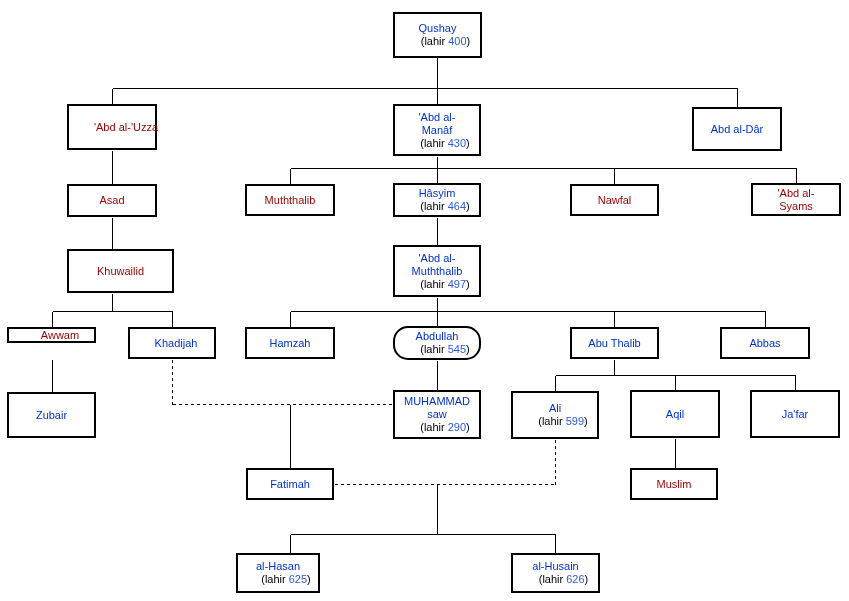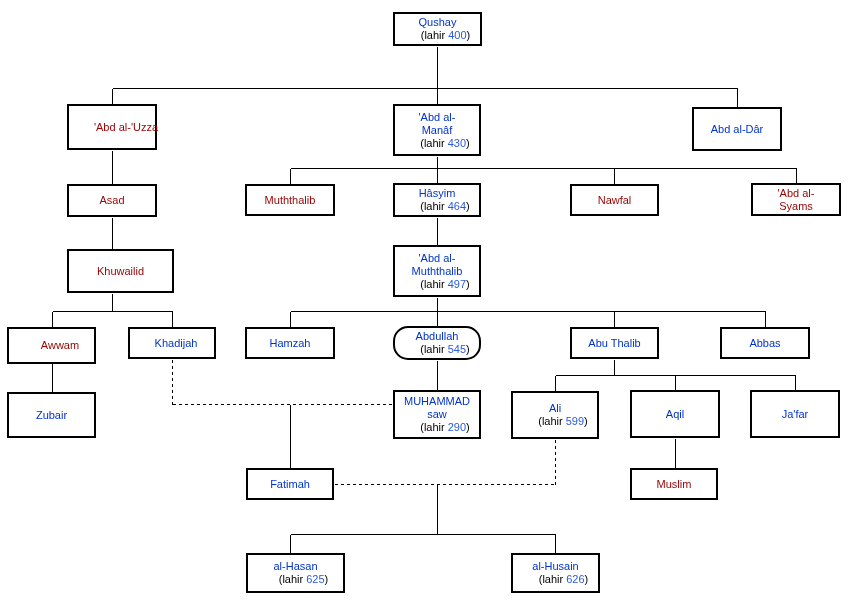--- a/index.html
+++ b/index.html
@@ -59,21 +59,21 @@
       <line x1="437.5" y1="484.5" x2="437.5" y2="534.5" stroke="#000000" stroke-width="1" shape-rendering="crispEdges"></line>
       <line x1="290.5" y1="534.5" x2="555.5" y2="534.5" stroke="#000000" stroke-width="1" shape-rendering="crispEdges"></line>
       <line x1="290.5" y1="534.5" x2="290.5" y2="553.5" stroke="#000000" stroke-width="1" shape-rendering="crispEdges"></line>
       <line x1="555.5" y1="534.5" x2="555.5" y2="553.5" stroke="#000000" stroke-width="1" shape-rendering="crispEdges"></line>
       <line x1="172.5" y1="359.5" x2="172.5" y2="404.5" stroke="#000000" stroke-width="1" shape-rendering="crispEdges" stroke-dasharray="3,3"></line>
       <line x1="172.5" y1="404.5" x2="393.5" y2="404.5" stroke="#000000" stroke-width="1" shape-rendering="crispEdges" stroke-dasharray="3,3"></line>
       <line x1="555.5" y1="439.5" x2="555.5" y2="484.5" stroke="#000000" stroke-width="1" shape-rendering="crispEdges" stroke-dasharray="3,3"></line>
       <line x1="334.5" y1="484.5" x2="555.5" y2="484.5" stroke="#000000" stroke-width="1" shape-rendering="crispEdges" stroke-dasharray="3,3"></line>
     </svg>
   <div id="nodes">
-      <div class="node blue" style="left: 393px; top: 12px; width: 89px; height: 34px;">
+      <div class="node blue" style="left: 393px; top: 12px; width: 89px; height: 46px;">
         <span class="nm">Qushay</span>
         <span class="birth"><span>(lahir </span><span class="yr">400</span><span>)</span></span>
       </div>
       <div class="node red" style="left: 67px; top: 104px; width: 90px; height: 46px; padding-left: 28px;">
         <span class="nm">'Abd al-'Uzza</span>
       </div>
       <div class="node blue" style="left: 393px; top: 104px; width: 88px; height: 52px;">
         <span class="nm">'Abd al-</span>
         <span class="nm">Manâf</span>
         <span class="birth"><span>(lahir </span><span class="yr">430</span><span>)</span></span>
@@ -99,21 +99,21 @@
         <span class="nm">Syams</span>
       </div>
       <div class="node red" style="left: 67px; top: 249px; width: 107px; height: 44px;">
         <span class="nm">Khuwailid</span>
       </div>
       <div class="node blue" style="left: 393px; top: 245px; width: 88px; height: 52px;">
         <span class="nm">'Abd al-</span>
         <span class="nm">Muththalib</span>
         <span class="birth"><span>(lahir </span><span class="yr">497</span><span>)</span></span>
       </div>
-      <div class="node red" style="left: 7px; top: 327px; width: 89px; height: 37px; padding-left: 17px;">
+      <div class="node red" style="left: 7px; top: 327px; width: 89px; height: 16px; padding-left: 17px;">
         <span class="nm">Awwam</span>
       </div>
       <div class="node blue" style="left: 128px; top: 327px; width: 88px; height: 32px; padding-left: 8px;">
         <span class="nm">Khadijah</span>
       </div>
       <div class="node blue" style="left: 245px; top: 327px; width: 90px; height: 32px;">
         <span class="nm">Hamzah</span>
       </div>
       <div class="node blue" style="left: 393px; top: 326px; width: 88px; height: 34px; border-radius: 15px;">
         <span class="nm">Abdullah</span>
@@ -142,21 +142,21 @@
       </div>
       <div class="node blue" style="left: 750px; top: 390px; width: 90px; height: 48px;">
         <span class="nm">Ja'far</span>
       </div>
       <div class="node blue" style="left: 246px; top: 468px; width: 88px; height: 32px; text-align: right;">
         <span class="nm">Fatimah</span>
       </div>
       <div class="node red" style="left: 630px; top: 468px; width: 88px; height: 32px;">
         <span class="nm">Muslim</span>
       </div>
-      <div class="node blue" style="left: 246px; top: 553px; width: 99px; height: 40px;">
+      <div class="node blue" style="left: 236px; top: 553px; width: 84px; height: 40px;">
         <span class="nm">al-Hasan</span>
         <span class="birth"><span>(lahir </span><span class="yr">625</span><span>)</span></span>
       </div>
       <div class="node blue" style="left: 511px; top: 553px; width: 89px; height: 40px;">
         <span class="nm">al-Husain</span>
         <span class="birth"><span>(lahir </span><span class="yr">626</span><span>)</span></span>
       </div>
     </div>
 </div>
 

